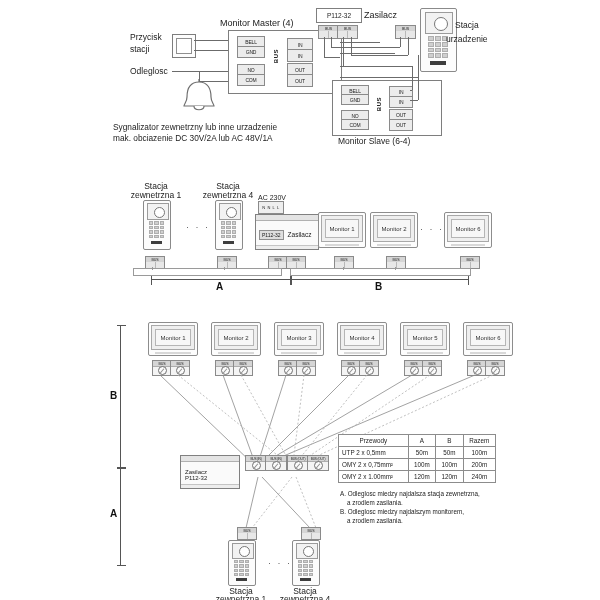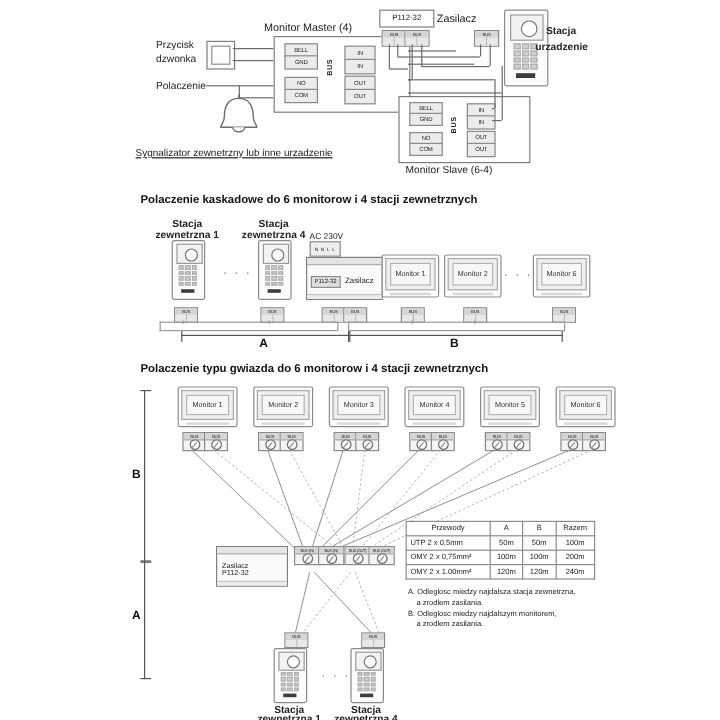--- a/index.html
+++ b/index.html
@@ -7,21 +7,21 @@
     width:600px;height:600px;
     background:#ffffff;
     font-family:"Liberation Sans", sans-serif;
     color:#1a1a1a;
     position:relative;
     overflow:hidden;
   }
   #root{position:absolute;left:0;top:0;width:600px;height:600px;}
   .abs{position:absolute;}
   .lbl{font-size:8.5px;line-height:11px;color:#222;white-space:nowrap;}
-  .lbl-c{text-align:center;font-weight:bold;}
+  .lbl-c{text-align:center;}
   .sec-title{font-size:9.5px;font-weight:bold;color:#111;white-space:nowrap;}
   .wire{position:absolute;background:#6b6b6b;}
   .wire-h{height:1px;}
   .wire-v{width:1px;}
   .thinline{position:absolute;background:#9a9a9a;}
 
   
   .monitor{position:absolute;border:1px solid #8d8d8d;background:#fdfdfd;border-radius:2px;}
   .monitor .inner{position:absolute;left:2px;top:2px;right:2px;bottom:5px;border:1px solid #a8a8a8;background:#efefef;}
   .monitor .scr{position:absolute;left:3px;top:3px;right:3px;bottom:3px;border:1px solid #b5b5b5;background:#f7f7f7;
@@ -89,27 +89,27 @@
   .notes{position:absolute;font-size:6.3px;line-height:9px;color:#1c1c1c;}
   .notes .ind{padding-left:7px;}
   .dots{position:absolute;font-size:9px;letter-spacing:2px;color:#555;}
 </style>
 </head>
 <body>
 
 <div id="root">
 
   <div class="abs lbl" style="left:130px;top:32px;">Przycisk</div>
-  <div class="abs lbl" style="left:130px;top:44px;">dzwonka</div>
+  <div class="abs lbl" style="left:130px;top:44px;">stacji</div>
 
   <div class="pushbtn" style="left:172px;top:34px;width:22px;height:22px;">
       <i></i>
     </div>
 
-  <div class="abs lbl" style="left:130px;top:66px;">Polaczenie</div>
+  <div class="abs lbl" style="left:130px;top:66px;">Odleglosc</div>
 
   <svg class="bellicon" style="left:178px;top:76px;" width="42" height="40" viewBox="0 0 42 40">
     <path d="M21 3 v4" stroke="#6f6f6f" stroke-width="1.2" fill="none"></path>
     <path d="M21 6 C12 6 9 13 9 21 C9 26 6 28 6 30 L36 30 C36 28 33 26 33 21 C33 13 30 6 21 6 Z" stroke="#6f6f6f" stroke-width="1.2" fill="#fff"></path>
     <path d="M16 30 C16 35 26 35 26 30" stroke="#6f6f6f" stroke-width="1.2" fill="#fff"></path>
   </svg>
 
   <div class="wire wire-h" style="left:194px;top:40px;width:34px;"></div>
   <div class="wire wire-h" style="left:194px;top:50px;width:34px;"></div>
 
@@ -212,23 +212,23 @@
 
   <div class="wire wire-v" style="left:412px;top:66px;height:24px;"></div>
   <div class="wire wire-h" style="left:410px;top:90px;width:2px;"></div>
   <div class="wire wire-h" style="left:410px;top:100px;width:8px;"></div>
   <div class="wire wire-v" style="left:418px;top:55px;height:45px;"></div>
   <div class="wire wire-h" style="left:340px;top:77px;width:78px;"></div>
   <div class="wire wire-v" style="left:322px;top:77px;height:0;"></div>
 
   <div class="abs lbl" style="left:338px;top:136px;font-size:8.5px;">Monitor Slave (6-4)</div>
 
-  <div class="abs lbl" style="left:113px;top:122px;font-size:8.3px;text-decoration:underline;">Sygnalizator zewnetrzny lub inne urzadzenie</div>
-
-  <div class="abs sec-title" style="left:117px;top:161px;">Polaczenie kaskadowe do 6 monitorow i 4 stacji zewnetrznych</div>
+  <div class="abs lbl" style="left:113px;top:122px;font-size:8.3px;">Sygnalizator zewnetrzny lub inne urzadzenie</div>
+  <div class="abs lbl" style="left:113px;top:133px;font-size:8.3px;">mak. obciazenie DC 30V/2A lub AC 48V/1A</div>
+
 
   <div class="abs lbl lbl-c" style="left:131px;top:181px;width:50px;">Stacja</div>
   <div class="abs lbl lbl-c" style="left:126px;top:190px;width:60px;">zewnetrzna 1</div>
   <div class="station" style="left:143px;top:200px;width:26px;height:48px;">
     <div class="cam" style="left:3px;top:2px;width:20px;height:15px;">
       <div class="lens" style="left:6px;top:2.5px;width:9px;height:9px;"></div>
     </div>
     <div class="keys" style="left:5px;top:20px;width:15px;height:17px;">
       <i></i>
         <i></i>
@@ -373,21 +373,20 @@
   <div class="thinline" style="left:152px;top:267px;width:1px;height:3px;"></div>
   <div class="thinline" style="left:224px;top:267px;width:1px;height:3px;"></div>
   <div class="thinline" style="left:343px;top:267px;width:1px;height:3px;"></div>
   <div class="thinline" style="left:395px;top:267px;width:1px;height:3px;"></div>
 
   <div class="brkt-h" style="left:151px;top:279px;width:140px;"></div>
   <div class="brkt-lbl" style="left:216px;top:281px;">A</div>
   <div class="brkt-h" style="left:291px;top:279px;width:178px;"></div>
   <div class="brkt-lbl" style="left:375px;top:281px;">B</div>
 
-  <div class="abs sec-title" style="left:117px;top:302px;">Polaczenie typu gwiazda do 6 monitorow i 4 stacji zewnetrznych</div>
 
   <div class="monitor" style="left:148px;top:322px;width:48px;height:32px;">
     <div class="inner">
         <div class="scr">
           <span class="mtxt">Monitor 1</span>
         </div>
       </div>
       <div class="foot"></div>
   </div>
   <div class="monitor" style="left:211px;top:322px;width:48px;height:32px;">

